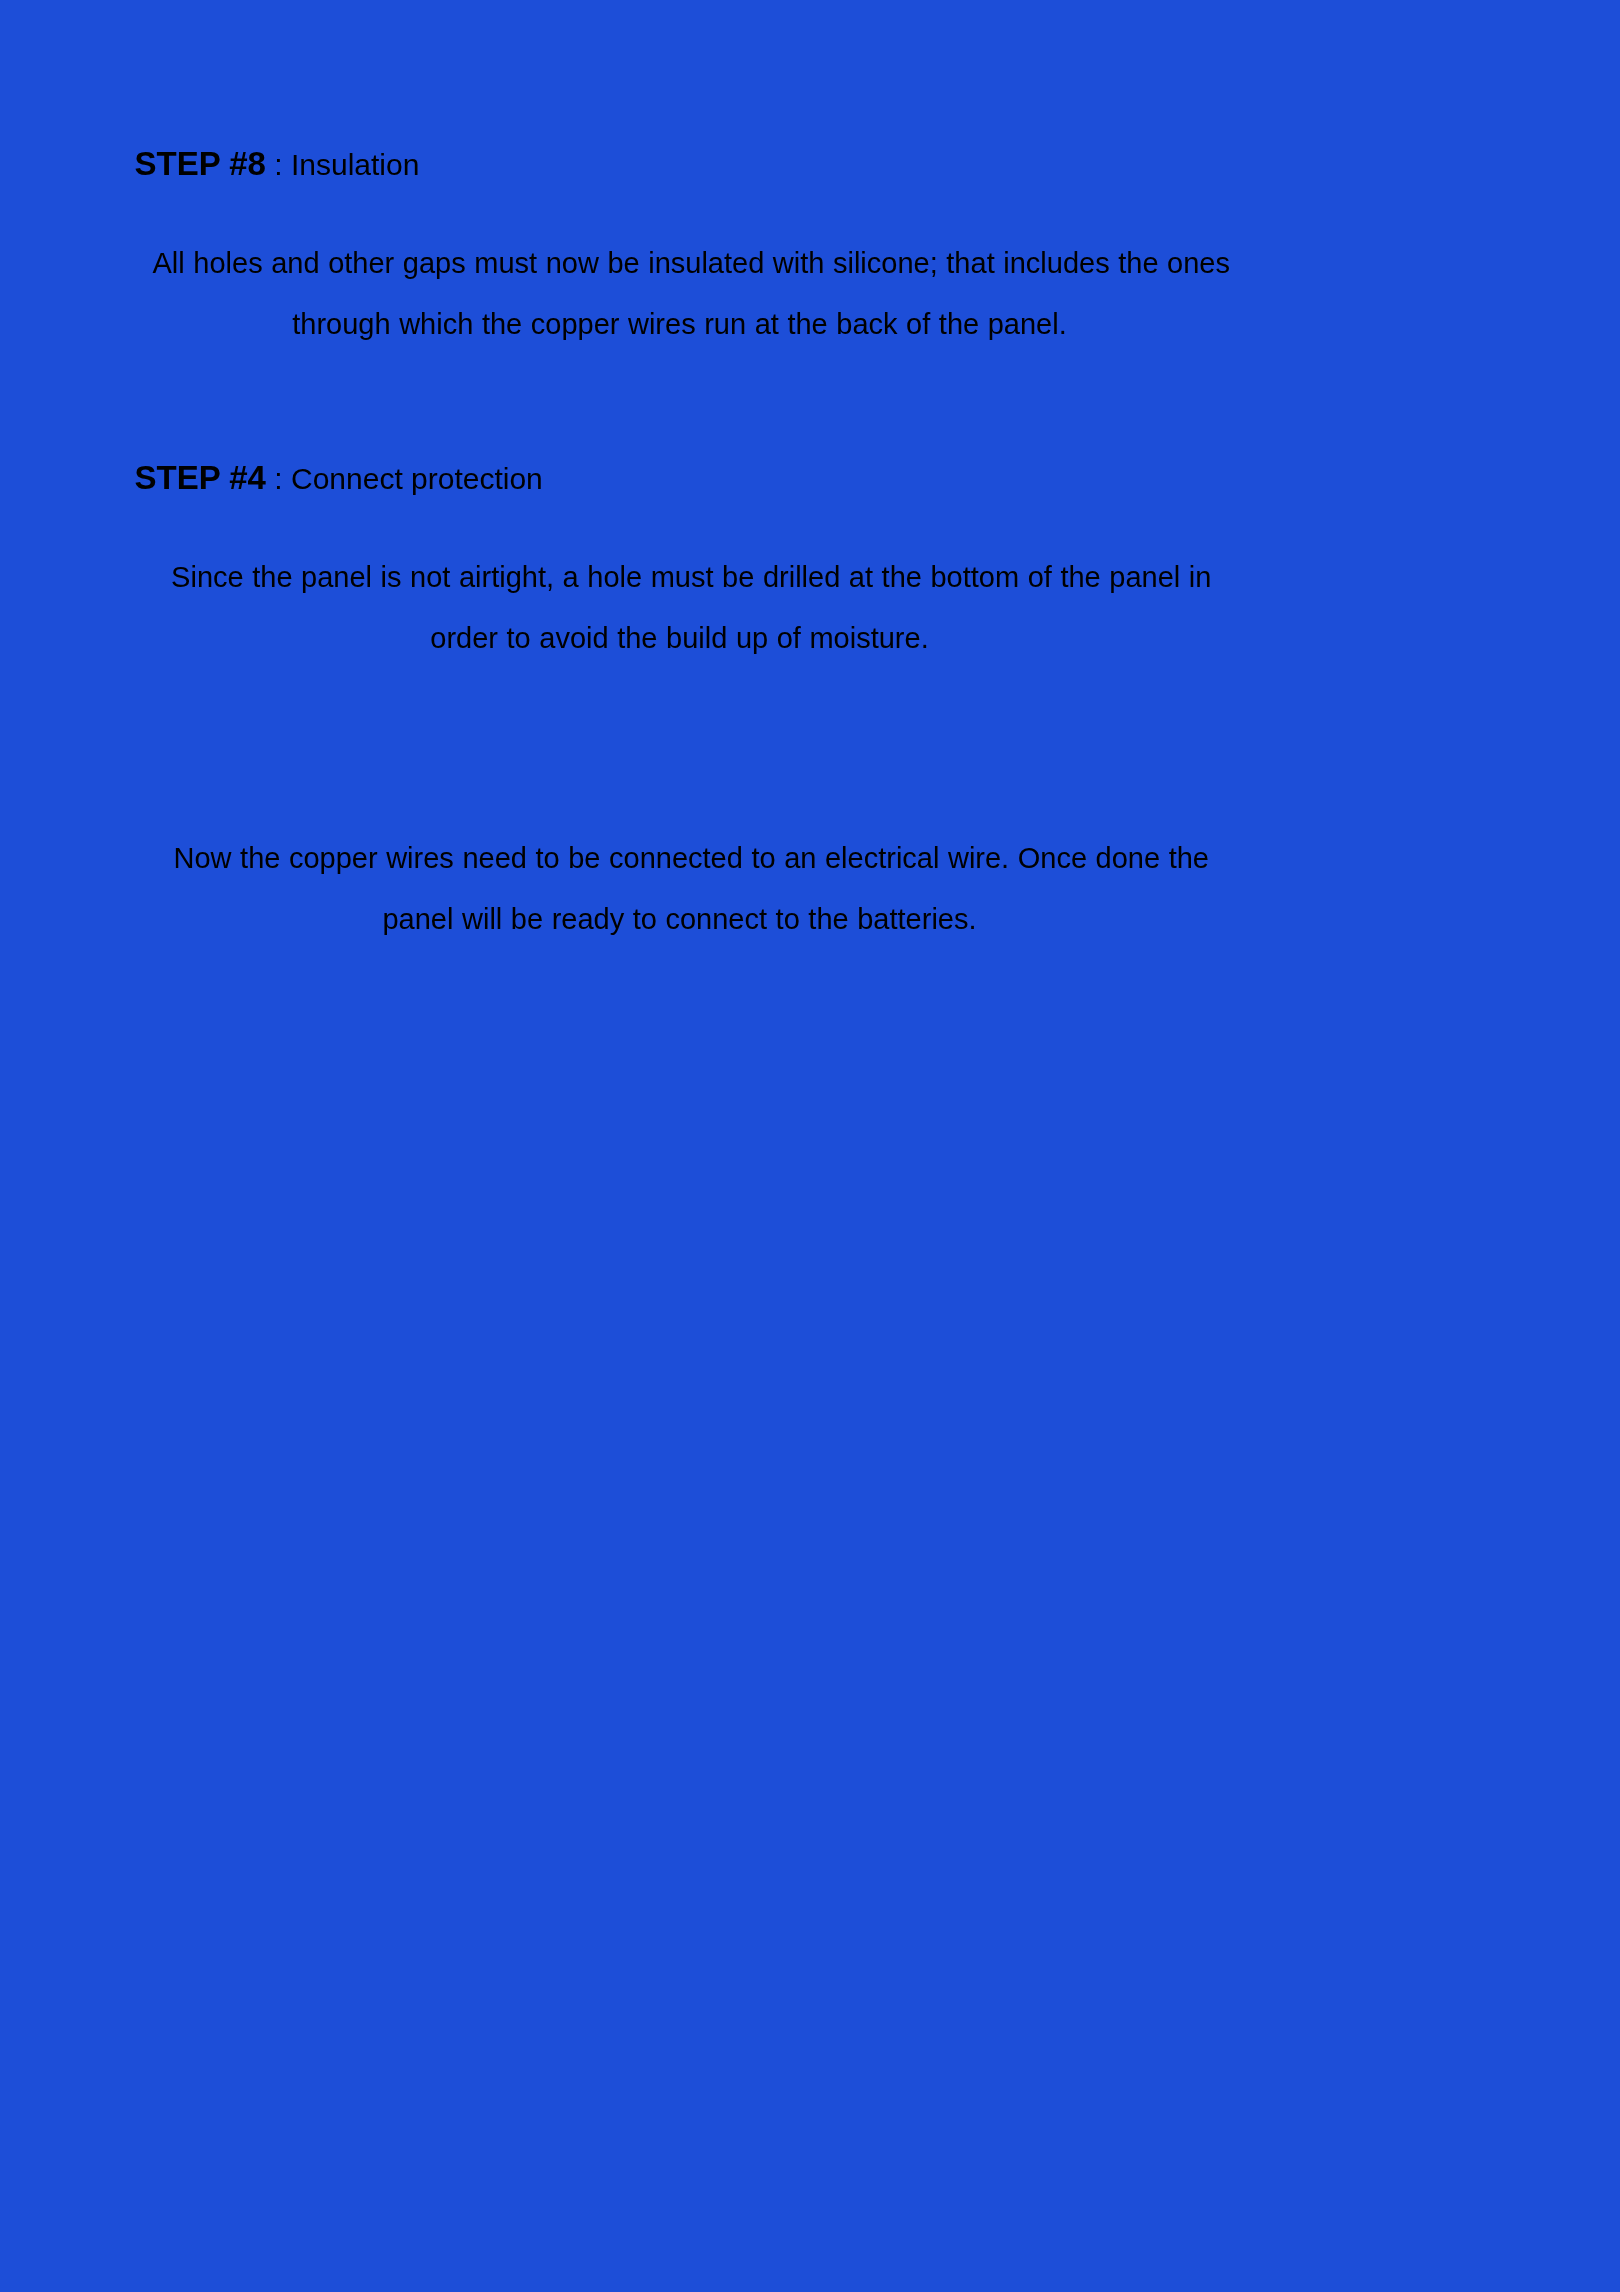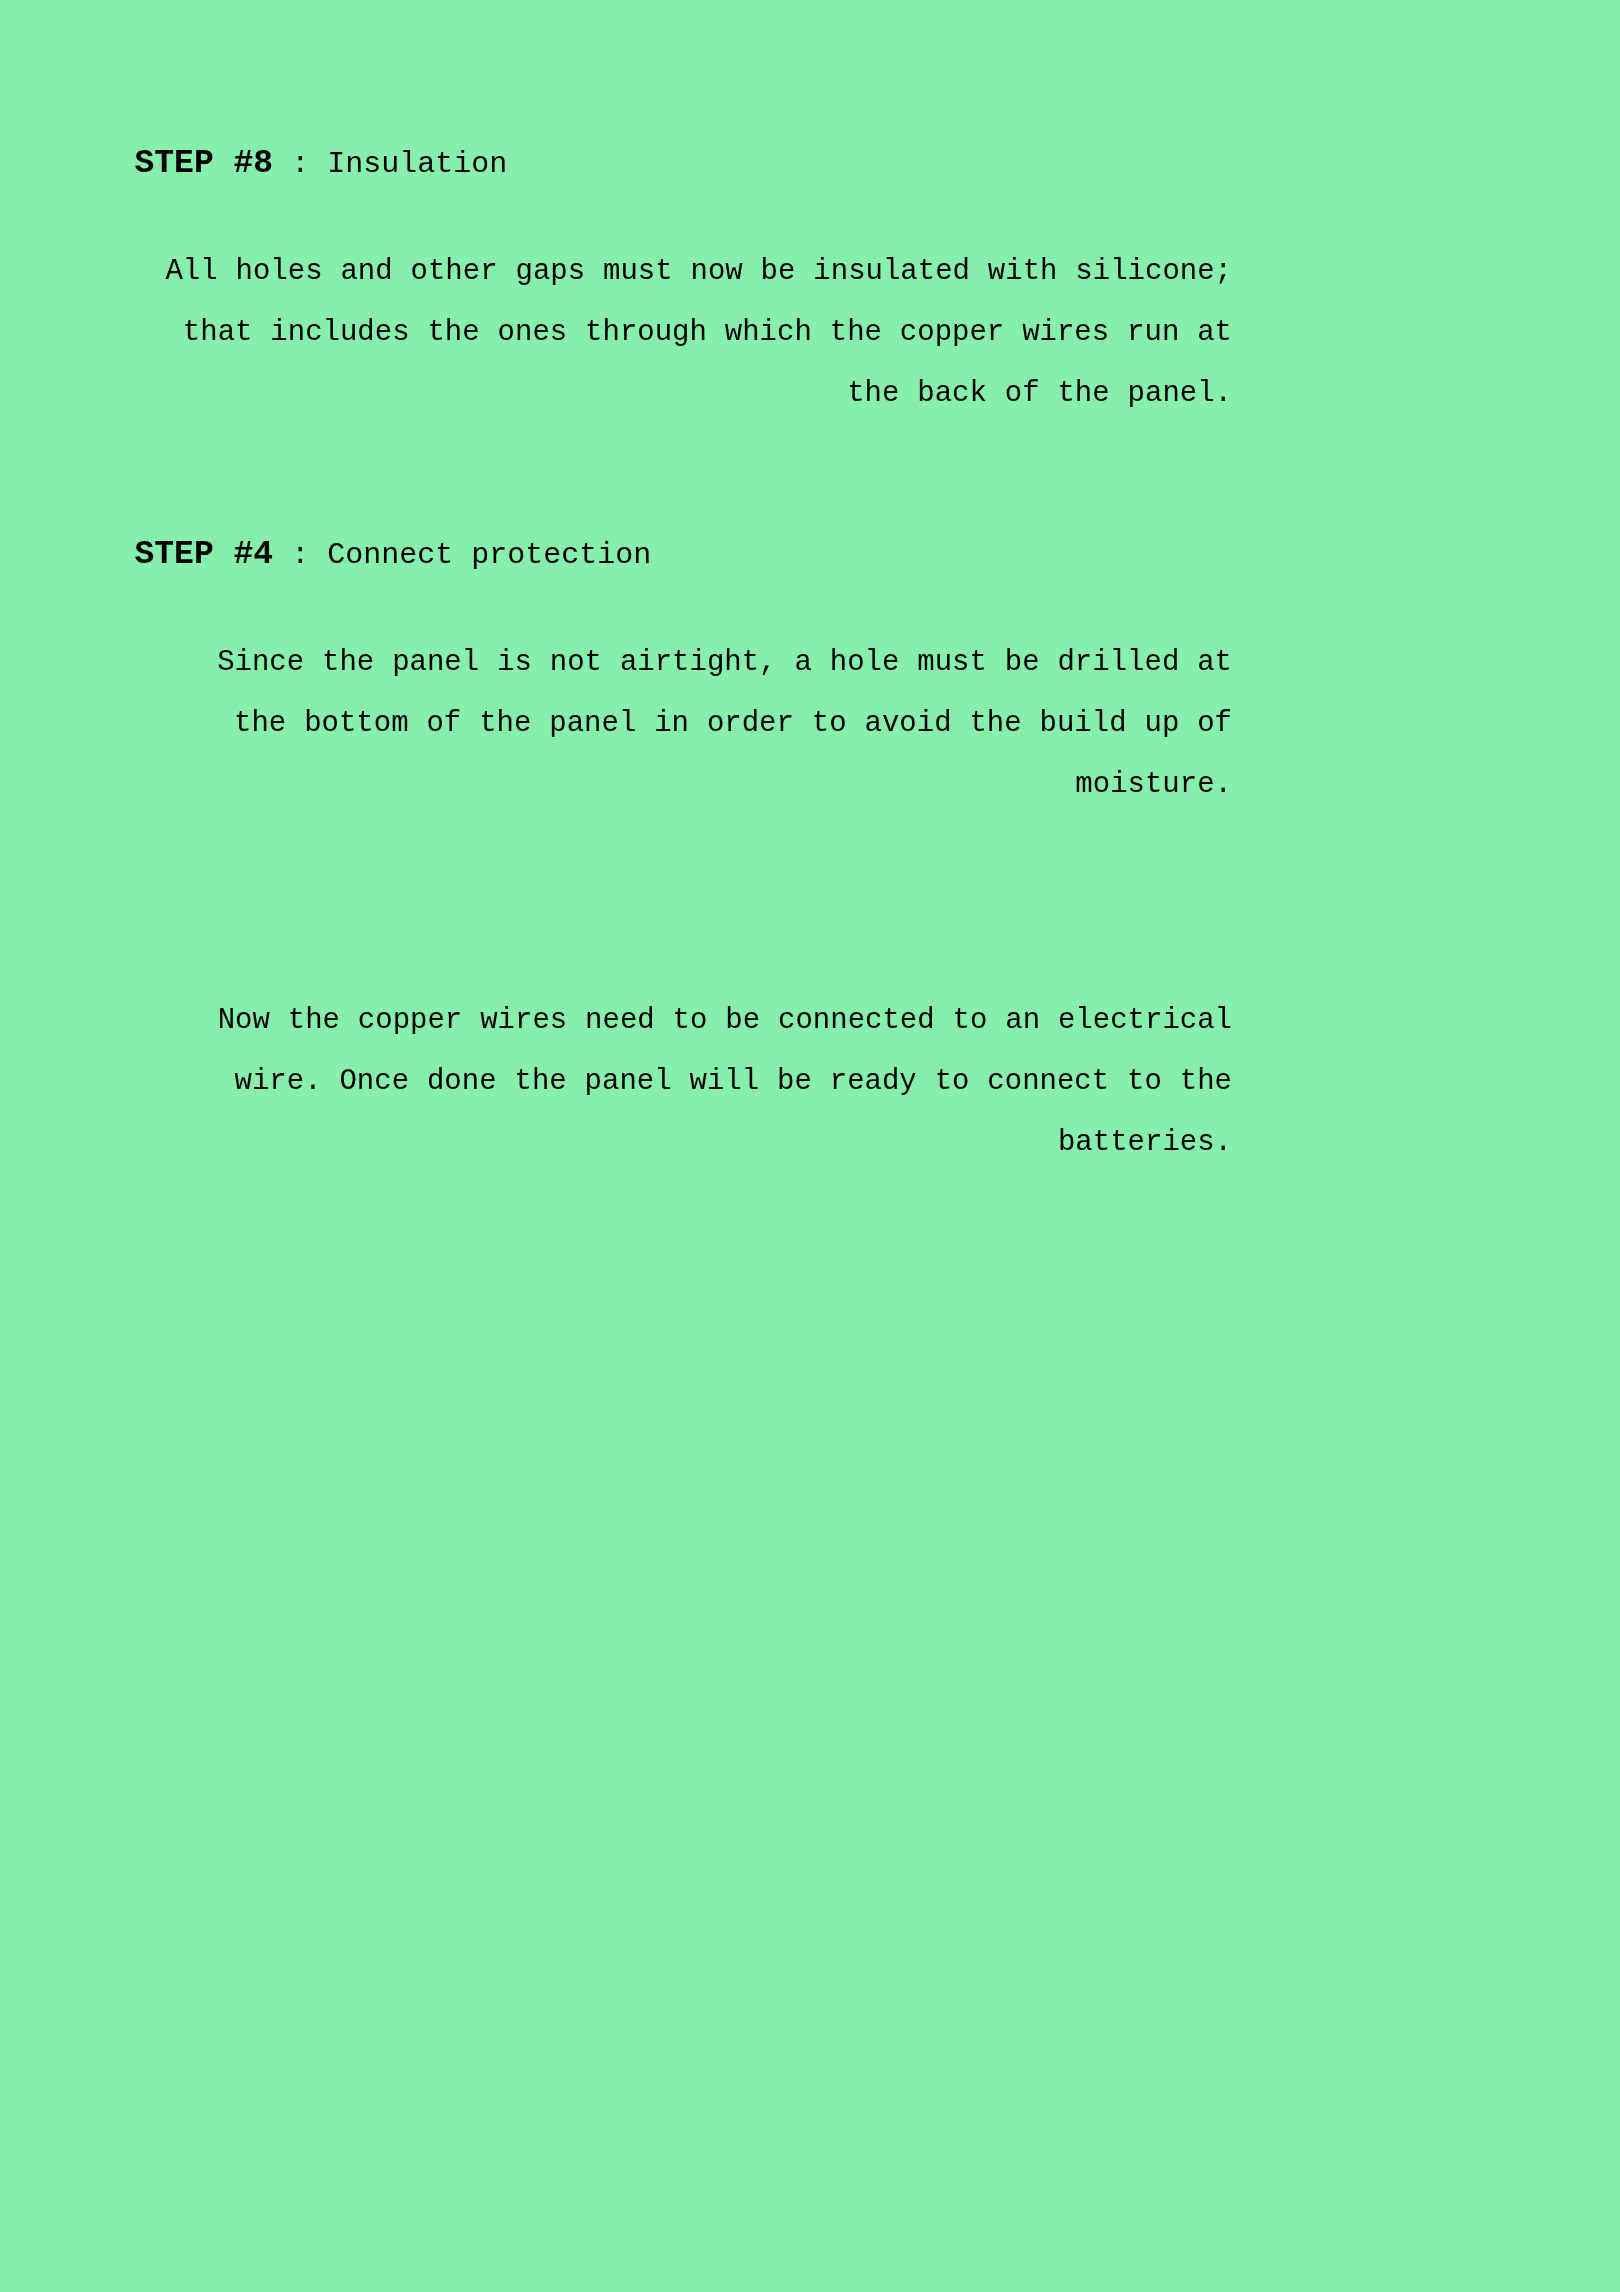--- a/index.html
+++ b/index.html
@@ -5,23 +5,23 @@
   html, body {
     margin: 0;
     padding: 0;
     background: #ffffff;
   }
 
   .page {
     position: relative;
     width: 1620px;
     height: 2293px;
-    background: #86efac;
+    background: #1d4ed8;
     overflow: hidden;
-    font-family: Liberation Mono, monospace;
+    font-family: Liberation Sans, sans-serif;
     color: #000000;
     -webkit-font-smoothing: antialiased;
   }
 
   .content {
     position: absolute;
     left: 111px;
     top: 147px;
     width: 1137px;
   }
@@ -52,24 +52,24 @@
   }
 
   .step-heading .step-title {
     font-weight: normal;
     font-size: 30px;
   }
 
   .step-body {
     font-size: 29px;
     line-height: 61px;
-    margin: 16px;
+    margin: 8px;
     padding: 0;
     text-indent: 23.5px;
-    text-align: right;
+    text-align: center;
     word-spacing: 0.5px;
   }
 
   
   .gap-head-to-body { height: 45px; }
   .gap-body-to-next { height: 98px; }
 </style>
 </head>
 <body>
 

